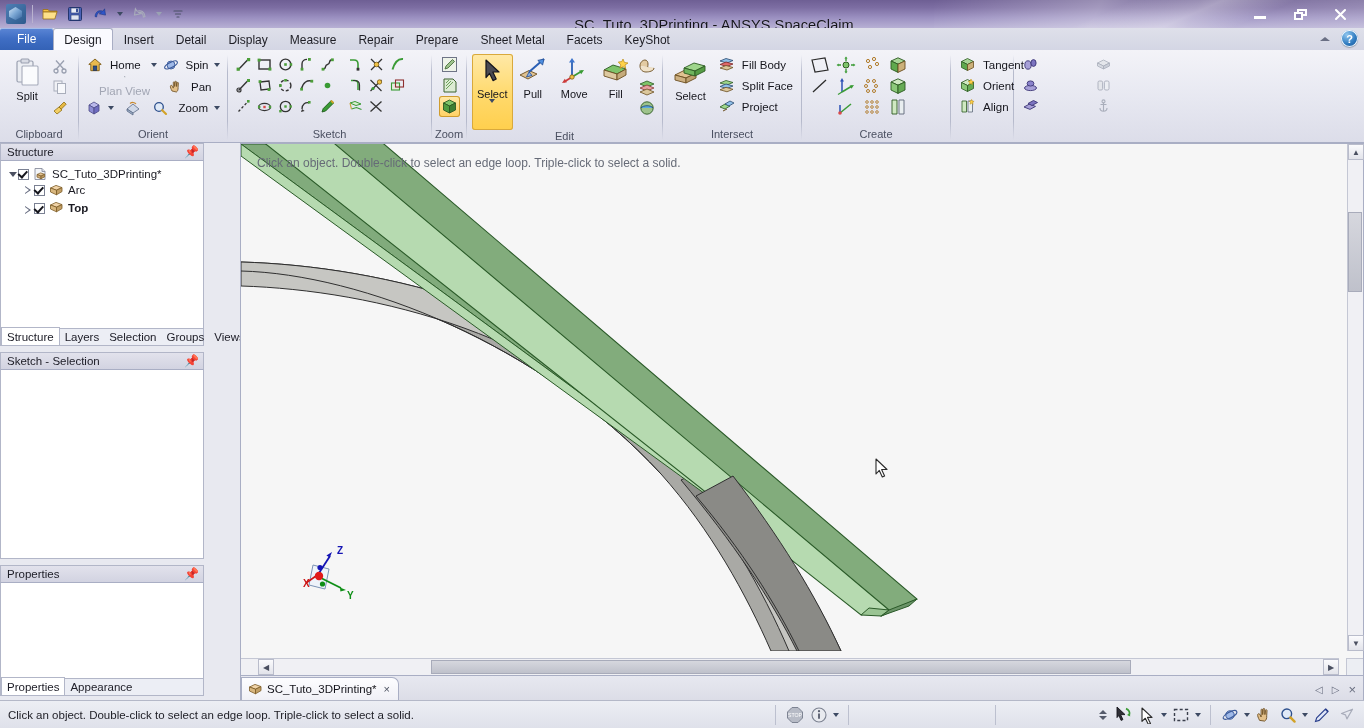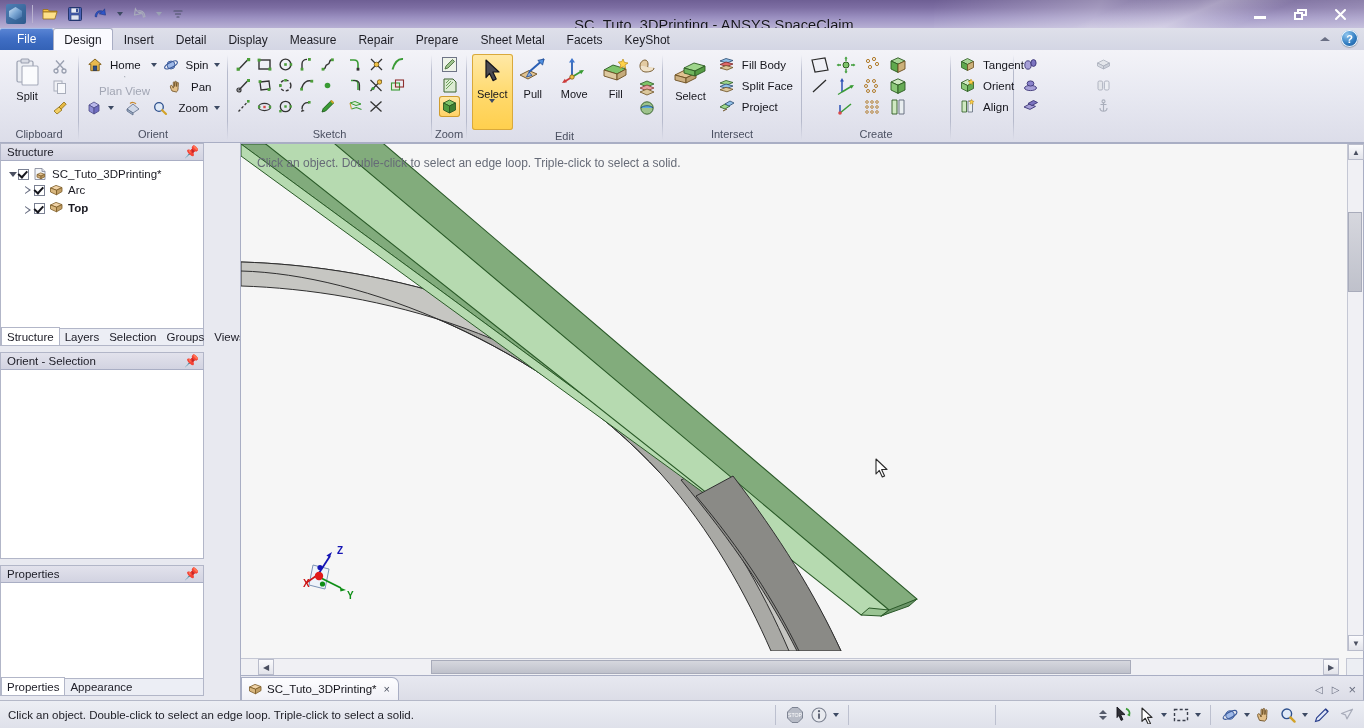--- a/index.html
+++ b/index.html
@@ -993,21 +993,21 @@
     </div>
     <div class="panel-tabs">
       <div class="ptab active">Structure</div>
       <div class="ptab">Layers</div>
       <div class="ptab">Selection</div>
       <div class="ptab">Groups</div>
       <div class="ptab">Views</div>
     </div>
 
     <div class="panel-header" style="margin-top:6px;">
-      <span>Orient - Selection</span>
+      <span>Sketch - Selection</span>
       <span class="pin">📌</span>
     </div>
     <div class="panel-body" style="height:189px;"></div>
 
     <div class="panel-header" style="margin-top:6px;">
       <span>Properties</span>
       <span class="pin">📌</span>
     </div>
     <div class="panel-body" style="height:96px;"></div>
     <div class="panel-tabs">

